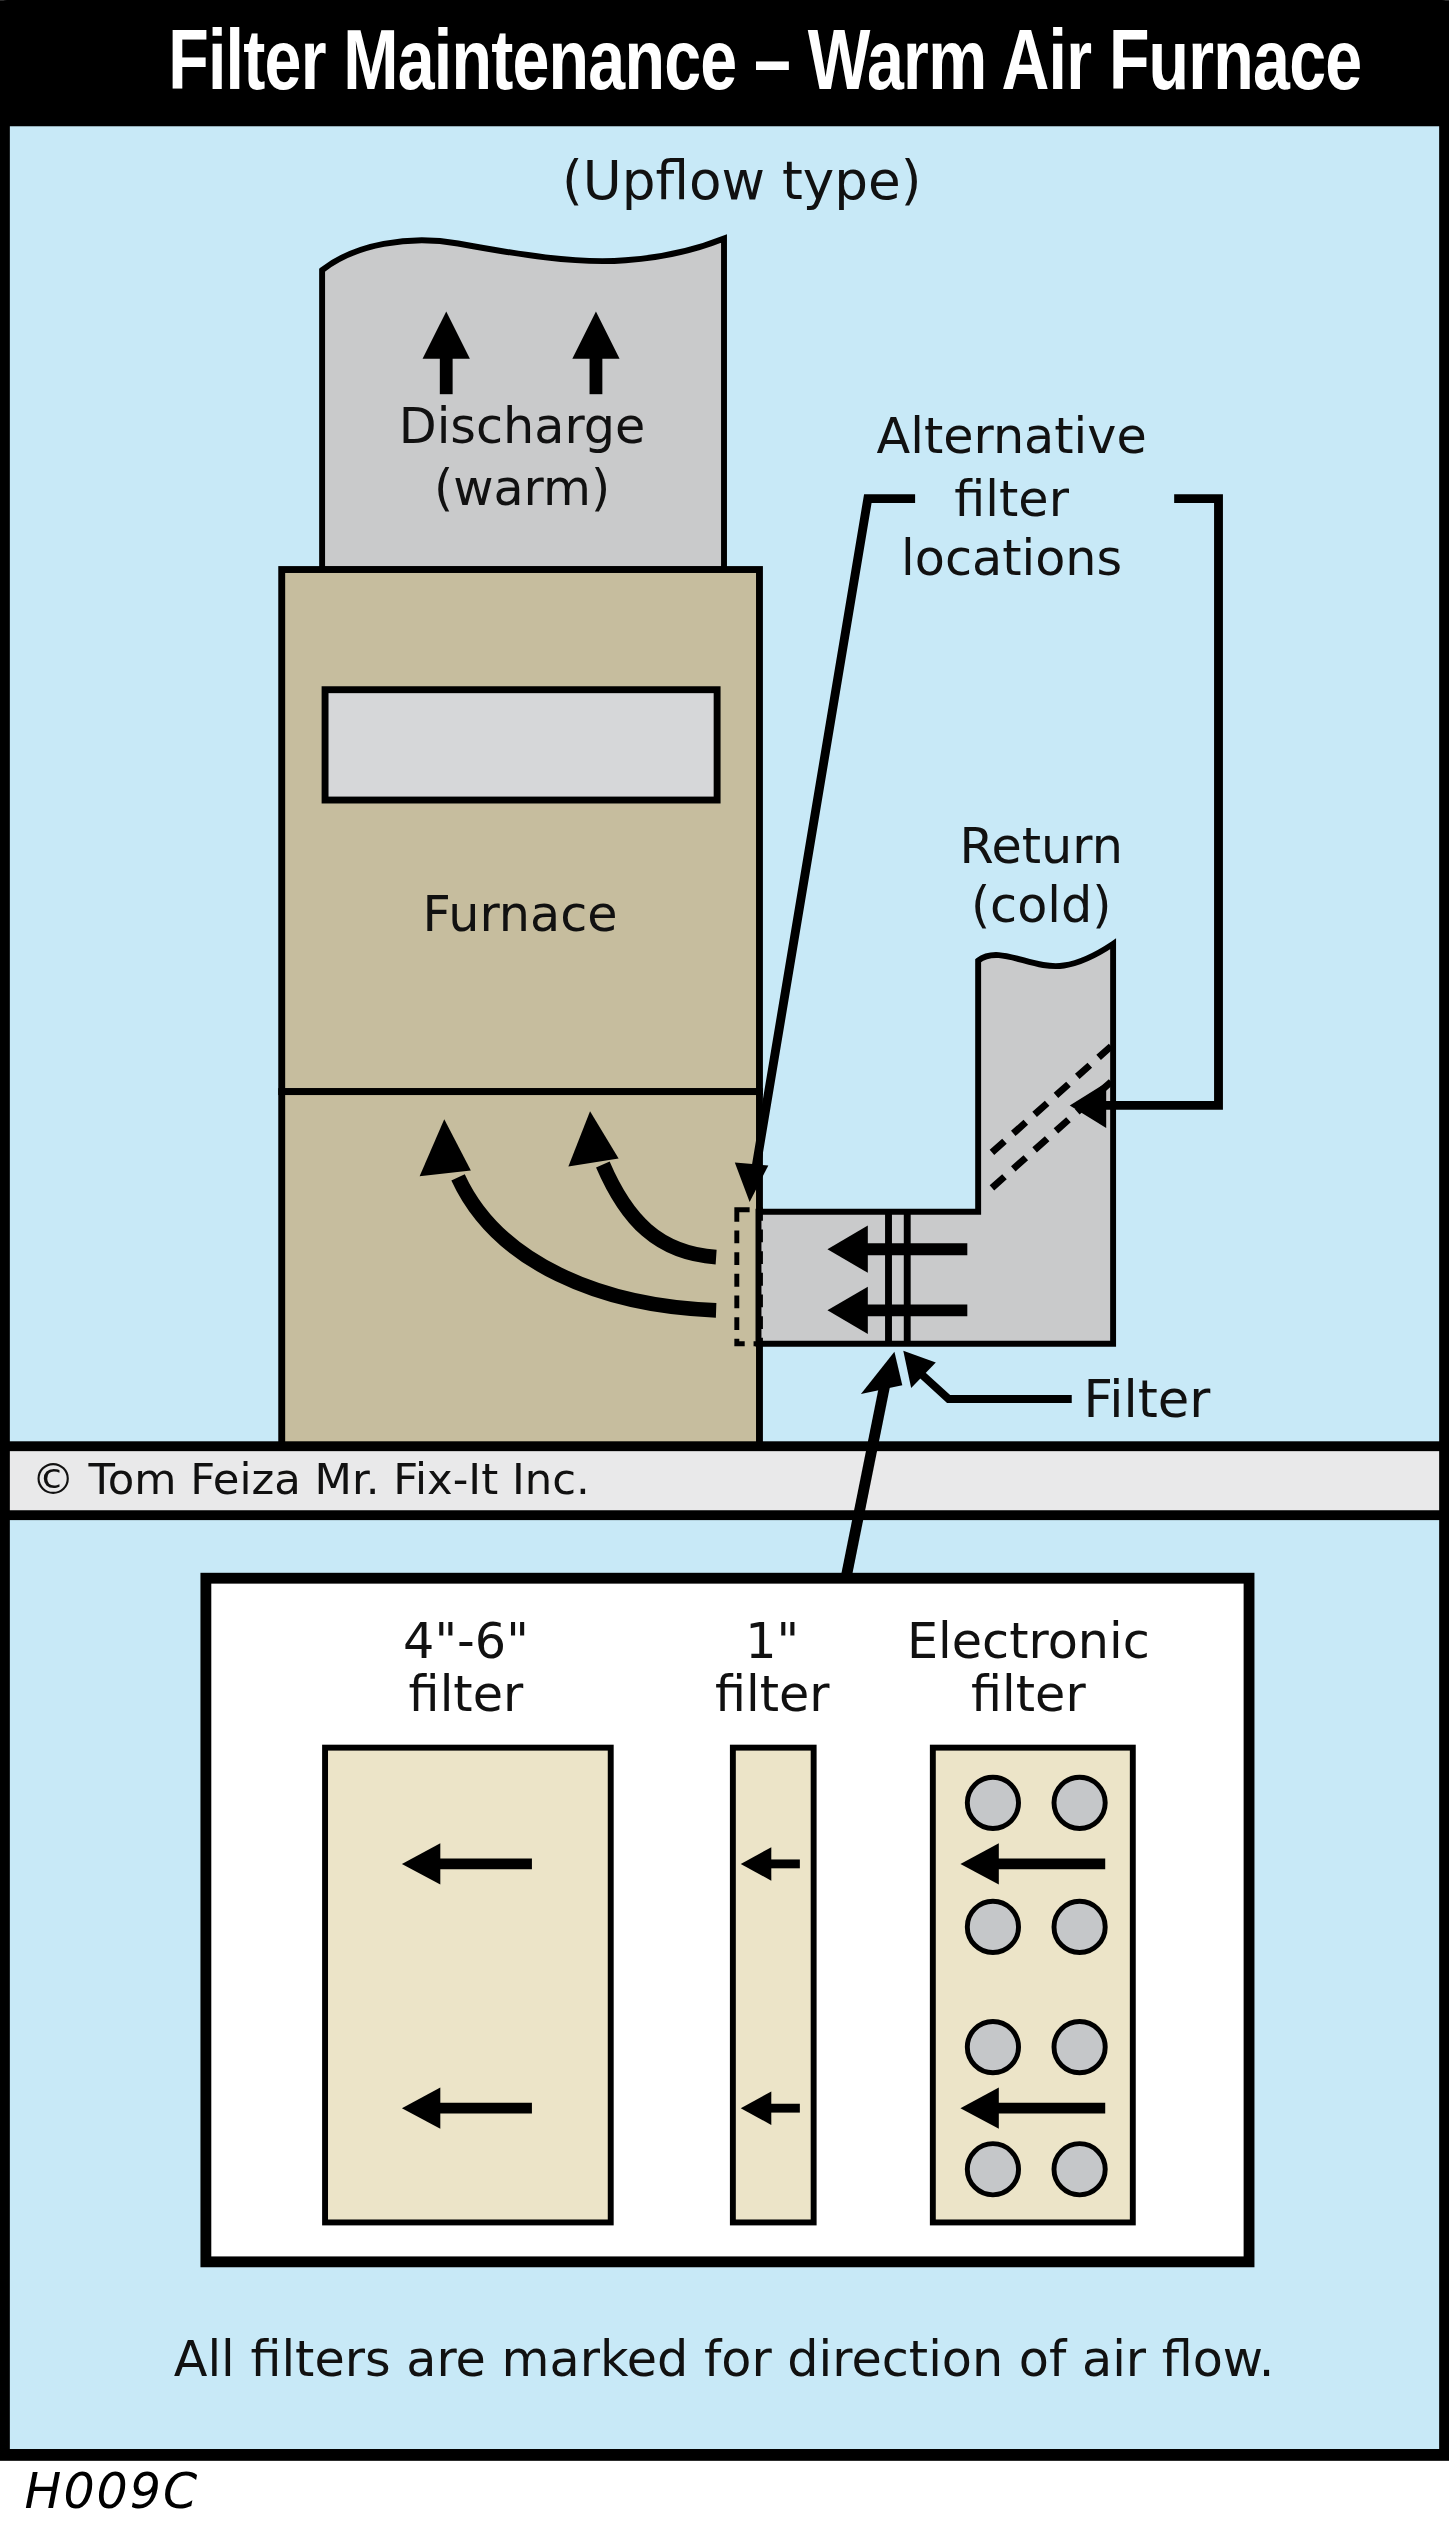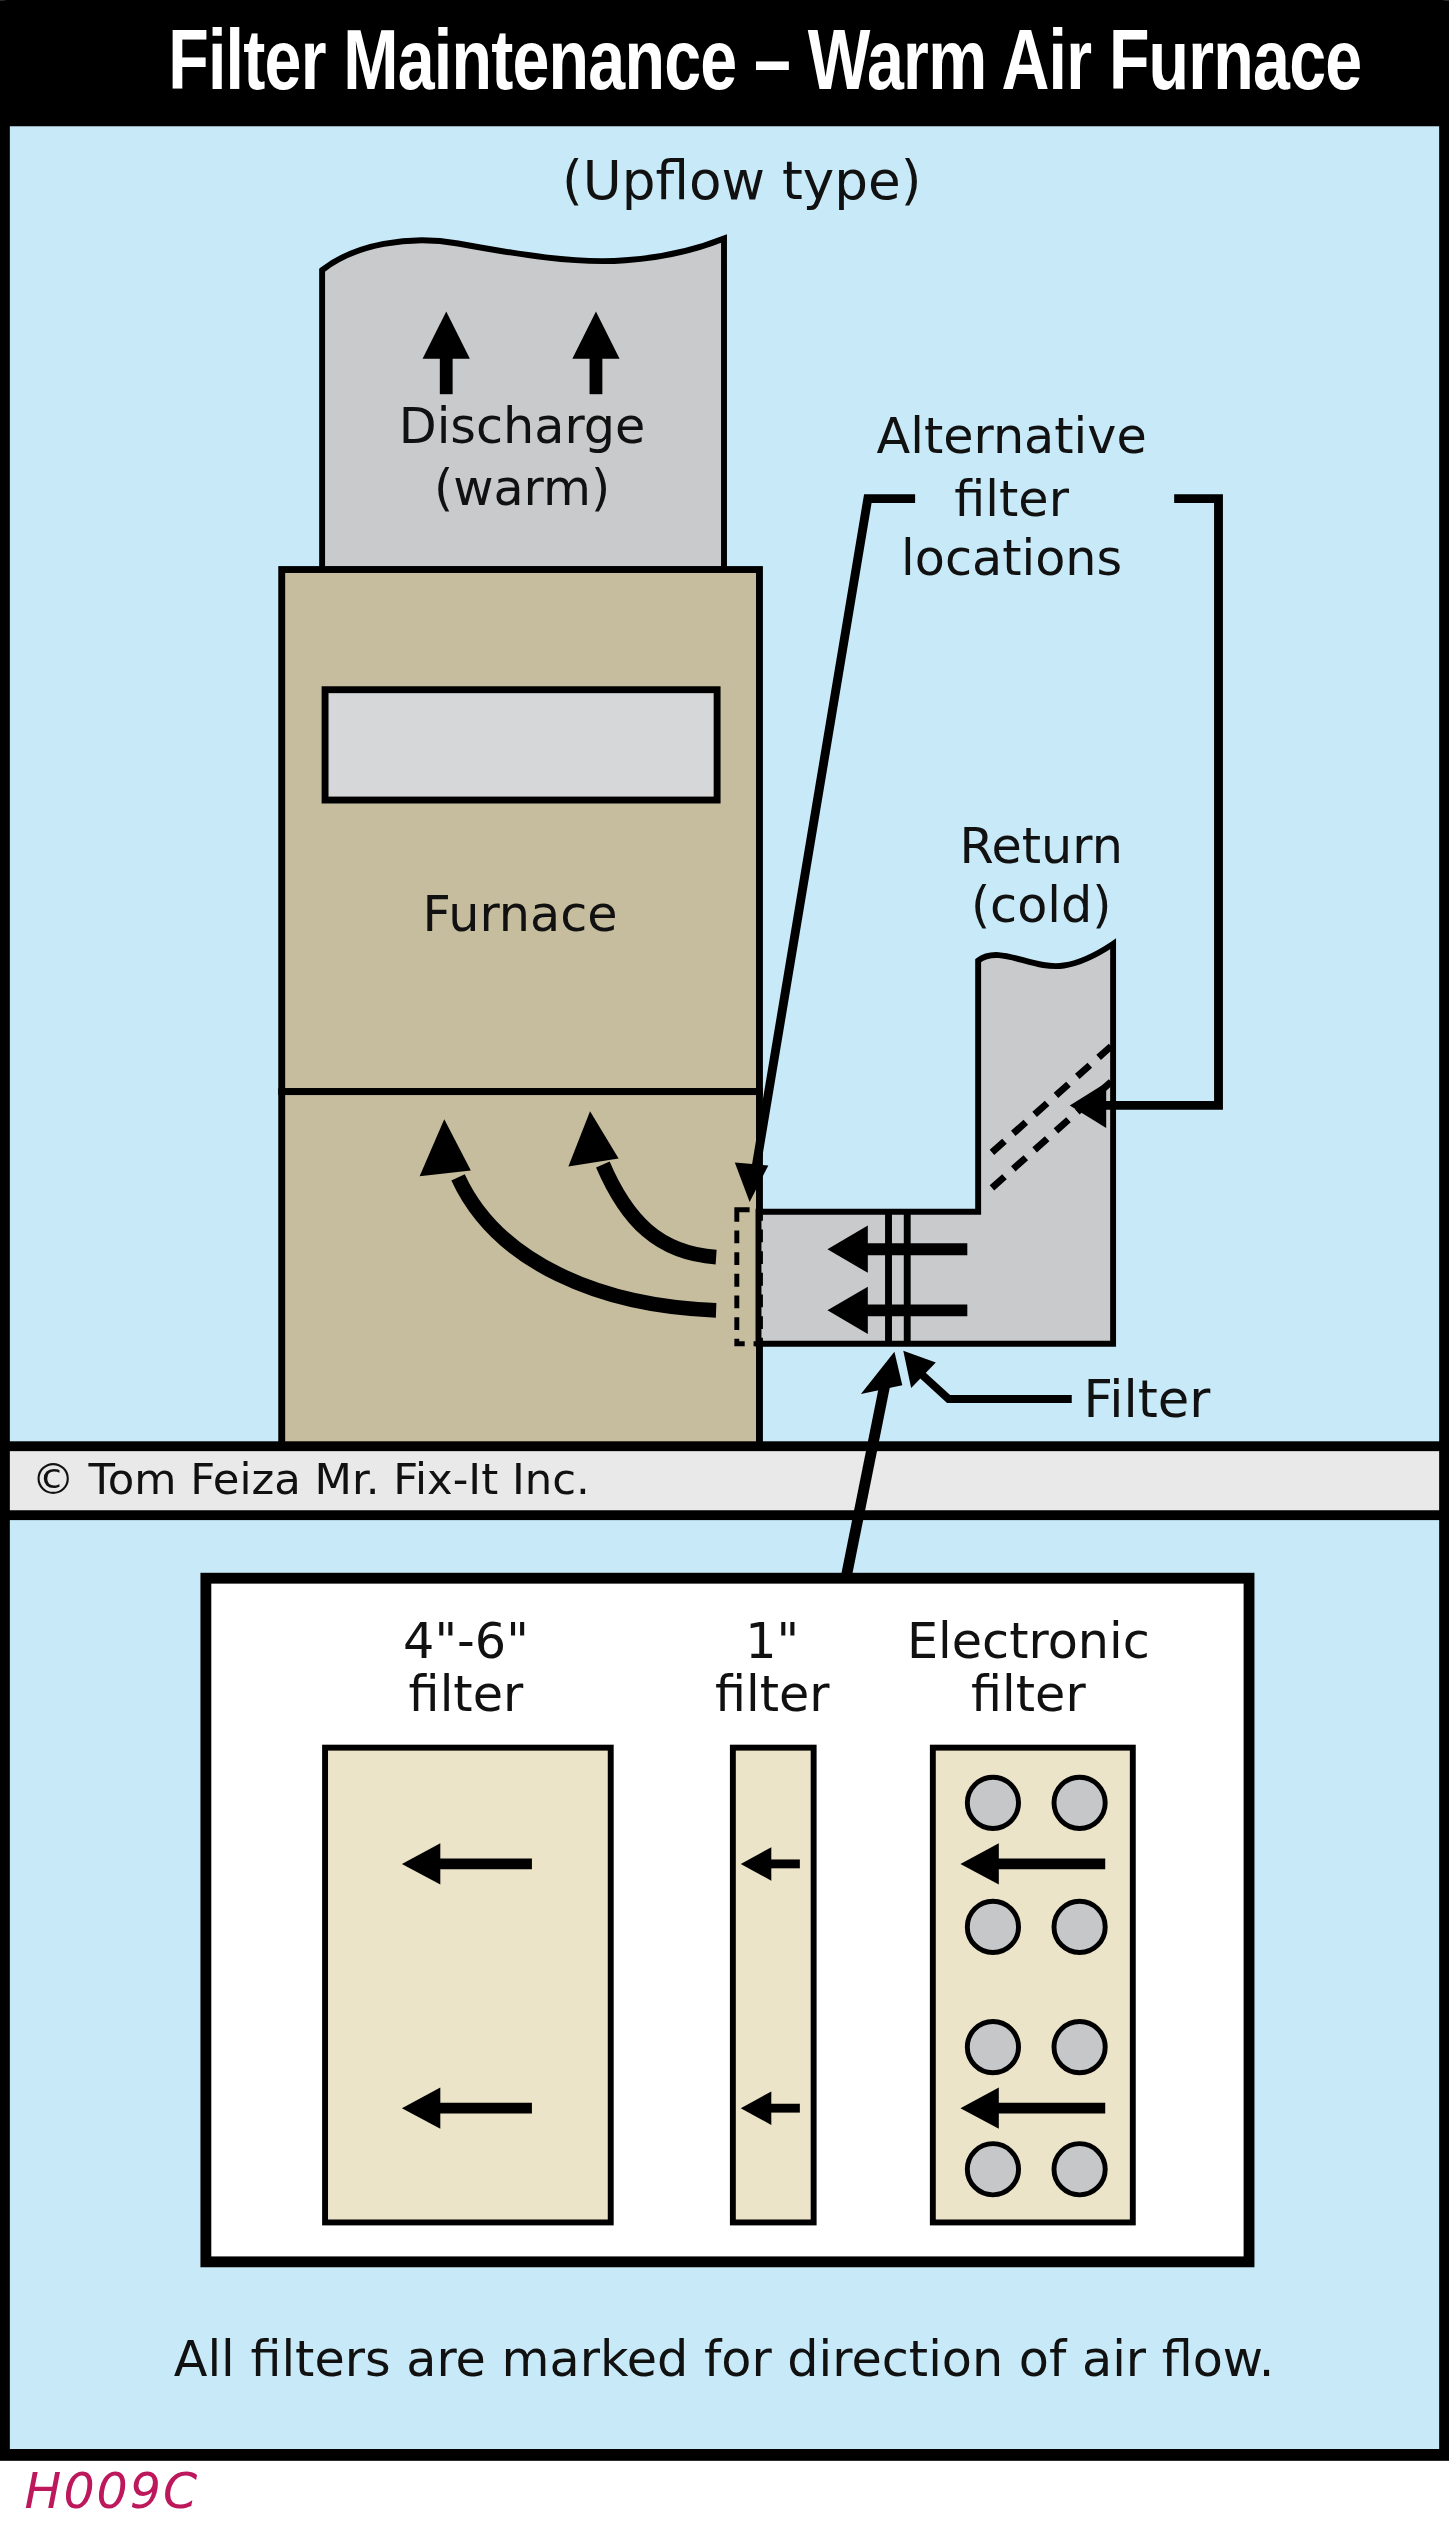--- a/index.html
+++ b/index.html
@@ -5,21 +5,21 @@
   html,body{margin:0;padding:0;background:#ffffff;}
   .page{position:relative;width:1449px;height:2522px;background:#ffffff;overflow:hidden;
         font-family:"DejaVu Sans",sans-serif;}
   .title-bar{position:absolute;left:0;top:0;width:1449px;height:126px;background:#000;
              text-align:center;line-height:120px;white-space:nowrap;border-radius:7px;}
   .title-text{display:inline-block;transform:scaleX(0.78);transform-origin:center;
               font-family:"Liberation Sans",sans-serif;font-weight:bold;
               font-size:85px;color:#fff;letter-spacing:-1px;}
   .diagram-svg{position:absolute;left:0;top:0;}
   .figure-id{position:absolute;left:24.6px;top:2463px;font-size:49px;font-style:italic;
-             color:#be185d;letter-spacing:2px;}
+             color:#000000;letter-spacing:2px;}
   text{font-family:"DejaVu Sans",sans-serif;fill:#111;}
   .lbl{font-size:50px;}
   .lbl-sub{font-size:54px;}
   .lbl-filter{font-size:52px;}
   .lbl-copy{font-size:44px;}
   .lbl-caption{font-size:50px;}
   .mid{text-anchor:middle;}
   .outline{stroke:#000;}
   .nofill{fill:none;}
 </style>

